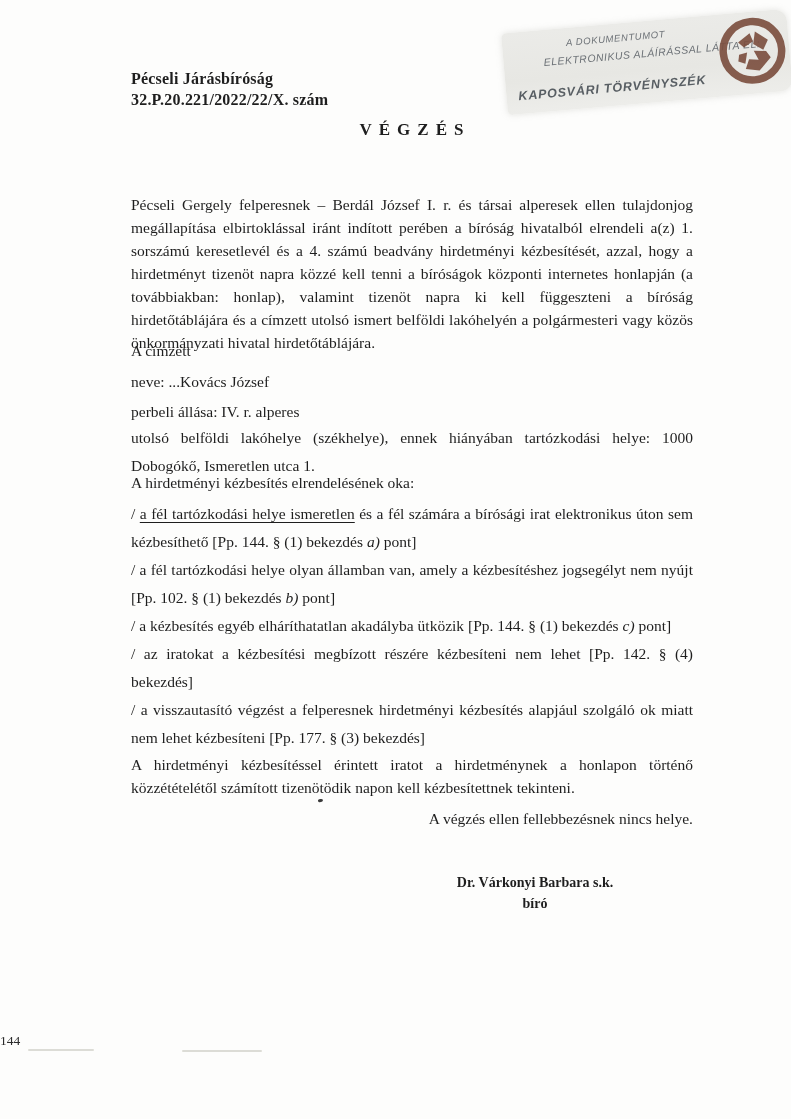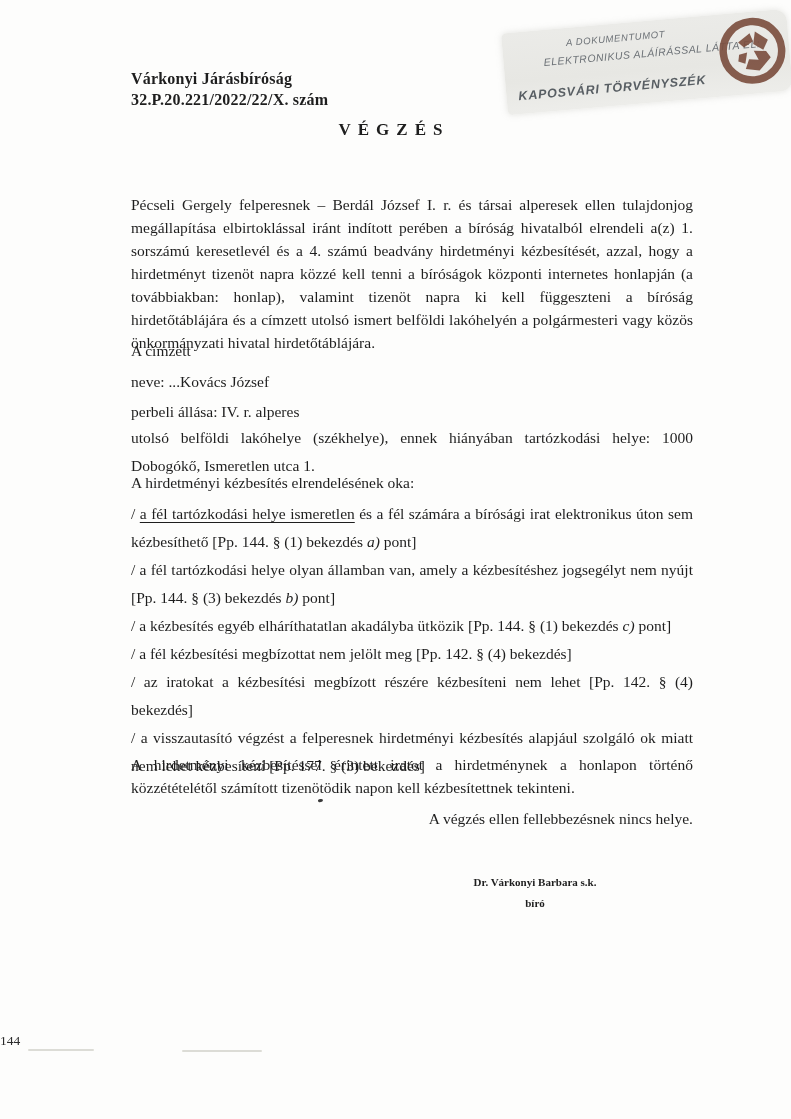--- a/index.html
+++ b/index.html
@@ -35,21 +35,21 @@
     font-style: italic;
     color: #6d7277;
   }
   .stamp-line1 { position: absolute; left: 64px; top: 9px;  font-size: 9.5px;  letter-spacing: 0.6px; }
   .stamp-line2 { position: absolute; left: 40px; top: 26px; font-size: 10.5px; letter-spacing: 0.5px; }
   .stamp-line3 { position: absolute; left: 12px; top: 57px; font-size: 12.5px; letter-spacing: 0.8px; font-weight: 600; color: #585e63; }
   .stamp-logo  { position: absolute; right: 3px; top: 5px; width: 68px; height: 68px; }
   
   .doc-title {
     position: absolute;
-    left: 113px; top: 120px; width: 562px;
+    left: 134px; top: 120px; width: 562px;
     text-align: center;
     font-weight: bold;
     font-size: 17px;
     letter-spacing: 7px;
   }
   
   .tx { position: absolute; left: 131px; width: 562px; font-size: 15.5px; line-height: 23px; margin-top: 41px; }
   .just { text-align: justify; }
   .p1        { top: 152px; }
   .addressee { top: 298px; }
@@ -60,21 +60,21 @@
   .oka       { top: 430px; }
   .reasons   { top: 459px; line-height: 28px; }
   .reason-item { text-align: justify; }
   .reason-item .u  { text-decoration: underline; text-underline-offset: 3px; }
   .reason-item .it { font-style: italic; }
   .closing1  { top: 712px; }
   .closing2  { top: 766px; text-align: right; }
   .dateline  { top: 799px; font-weight: bold; }
   .signature {
     position: absolute; left: 415px; top: 872px; width: 240px;
-    text-align: center; font-weight: bold; font-size: 11px; line-height: 21px;
+    text-align: center; font-weight: bold; font-size: 14px; line-height: 21px;
   }
   .page-number {
     position: absolute; left: 0; top: 1033px; width: 791px;
     text-align: left; font-size: 13.5px; color: #2b2b2b;
   }
   
   .ink-speck {
     position: absolute; left: 318px; top: 799px;
     width: 5px; height: 3px; background: #3a3a3a;
     border-radius: 40% 60% 50% 50%; transform: rotate(-15deg);
@@ -82,21 +82,21 @@
   .smudge { position: absolute; height: 2px; background: #dcdcd6; border-radius: 2px; }
   .smudge-a { left: 28px;  top: 1049px; width: 66px; }
   .smudge-b { left: 182px; top: 1050px; width: 80px; }
 </style>
 </head>
 <body>
 
 <div class="page">
 
   <div class="court-header">
-    <div>Várkonyi Járásbíróság</div>
+    <div>Pécseli Járásbíróság</div>
     <div>32.P.20.221/2022/22/X. szám</div>
   </div>
 
   <div class="stamp">
     <div class="stamp-line1">A DOKUMENTUMOT</div>
     <div class="stamp-line2">ELEKTRONIKUS ALÁÍRÁSSAL LÁTTA EL:</div>
     <div class="stamp-line3">KAPOSVÁRI TÖRVÉNYSZÉK</div>
     <svg class="stamp-logo" viewBox="0 0 100 100" aria-hidden="true">
       <circle cx="50" cy="50" r="43" fill="none" stroke="#7c4f40" stroke-width="11" opacity="0.92"></circle>
       <polygon points="30,36 48,24 52,36 38,44" fill="#7c4f40" opacity="0.92"></polygon>
@@ -115,23 +115,22 @@
   <div class="tx roleline">perbeli állása: IV. r. alperes</div>
   <div class="tx addr">
     <div class="addr-l1">utolsó belföldi lakóhelye (székhelye), ennek hiányában tartózkodási helye: 1000</div>
     <div>Dobogókő, Ismeretlen utca 1.</div>
   </div>
 
   <div class="tx oka">A hirdetményi kézbesítés elrendelésének oka:</div>
 
   <div class="tx reasons">
     <div class="reason-item"><span>/ </span><span class="u">a fél tartózkodási helye ismeretlen</span><span> és a fél számára a bírósági irat elektronikus úton sem kézbesíthető [Pp. 144. § (1) bekezdés </span><span class="it">a)</span><span> pont]</span></div>
-    <div class="reason-item"><span>/ a fél tartózkodási helye olyan államban van, amely a kézbesítéshez jogsegélyt nem nyújt [Pp. 144. § (3) bekezdés </span><span class="it">b)</span><span> pont]</span></div>
+    <div class="reason-item"><span>/ a fél tartózkodási helye olyan államban van, amely a kézbesítéshez jogsegélyt nem nyújt [Pp. 102. § (1) bekezdés </span><span class="it">b)</span><span> pont]</span></div>
     <div class="reason-item"><span>/ a kézbesítés egyéb elháríthatatlan akadályba ütközik [Pp. 144. § (1) bekezdés </span><span class="it">c)</span><span> pont]</span></div>
-    <div class="reason-item"><span>/ a fél kézbesítési megbízottat nem jelölt meg [Pp. 142. § (4) bekezdés]</span></div>
     <div class="reason-item"><span>/ az iratokat a kézbesítési megbízott részére kézbesíteni nem lehet [Pp. 142. § (4) bekezdés]</span></div>
     <div class="reason-item"><span>/ a visszautasító végzést a felperesnek hirdetményi kézbesítés alapjául szolgáló ok miatt nem lehet kézbesíteni [Pp. 177. § (3) bekezdés]</span></div>
   </div>
 
   <p class="tx just closing1">A hirdetményi kézbesítéssel érintett iratot a hirdetménynek a honlapon történő közzétételétől számított tizenötödik napon kell kézbesítettnek tekinteni.</p>
   <div class="tx closing2">A végzés ellen fellebbezésnek nincs helye.</div>
   <div class="ink-speck"></div>
 
   <div class="signature">
     <div>Dr. Várkonyi Barbara s.k.</div>

